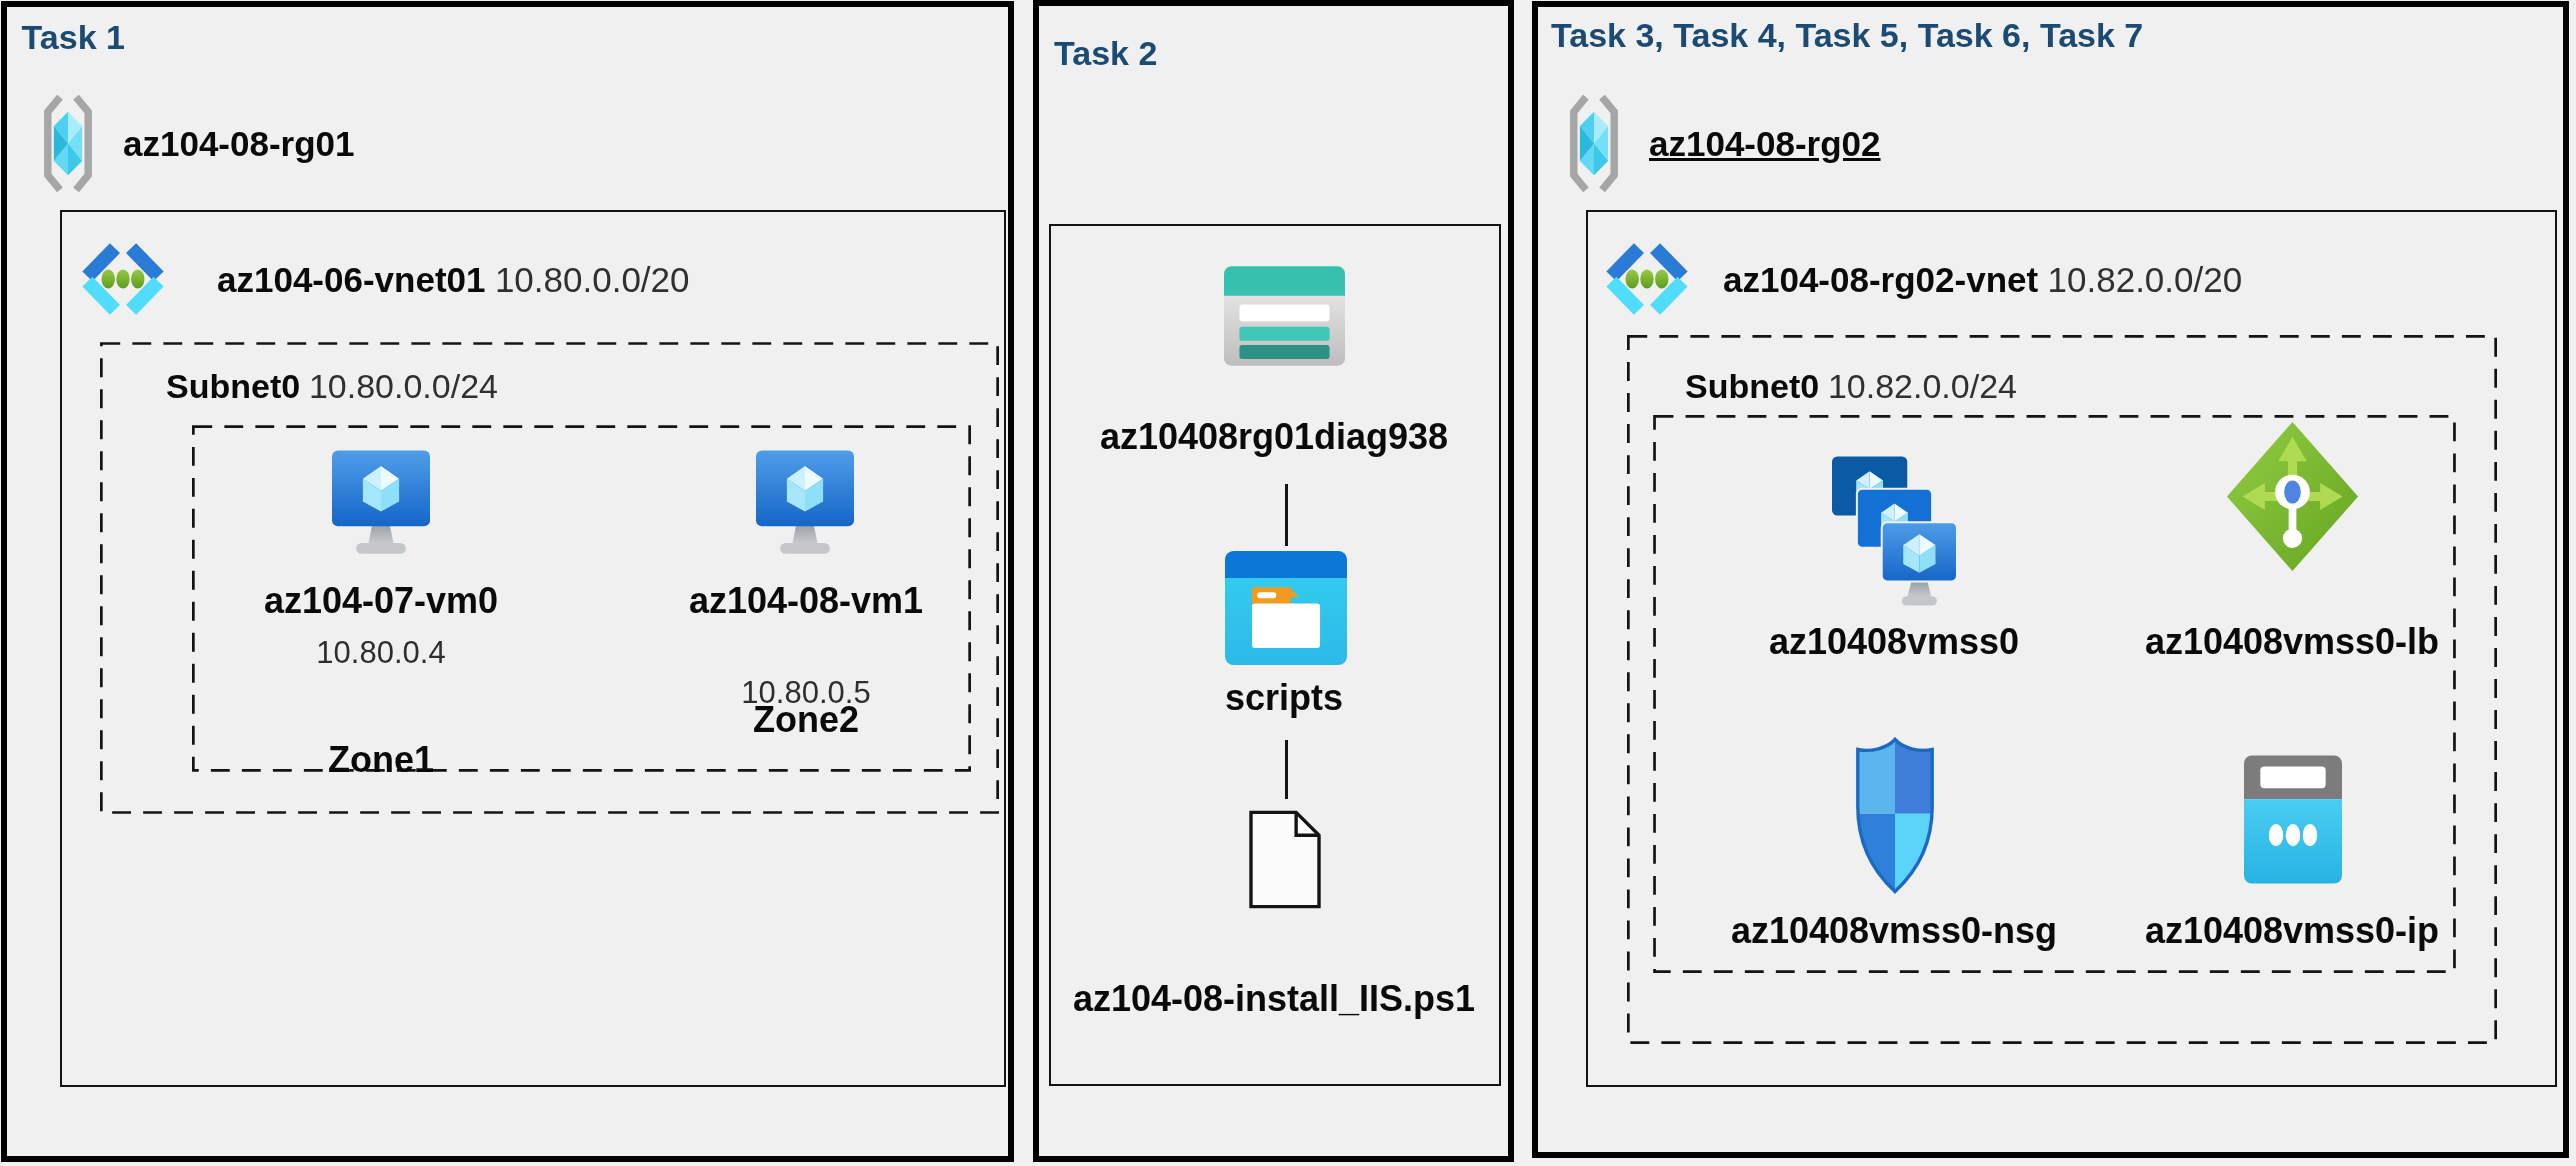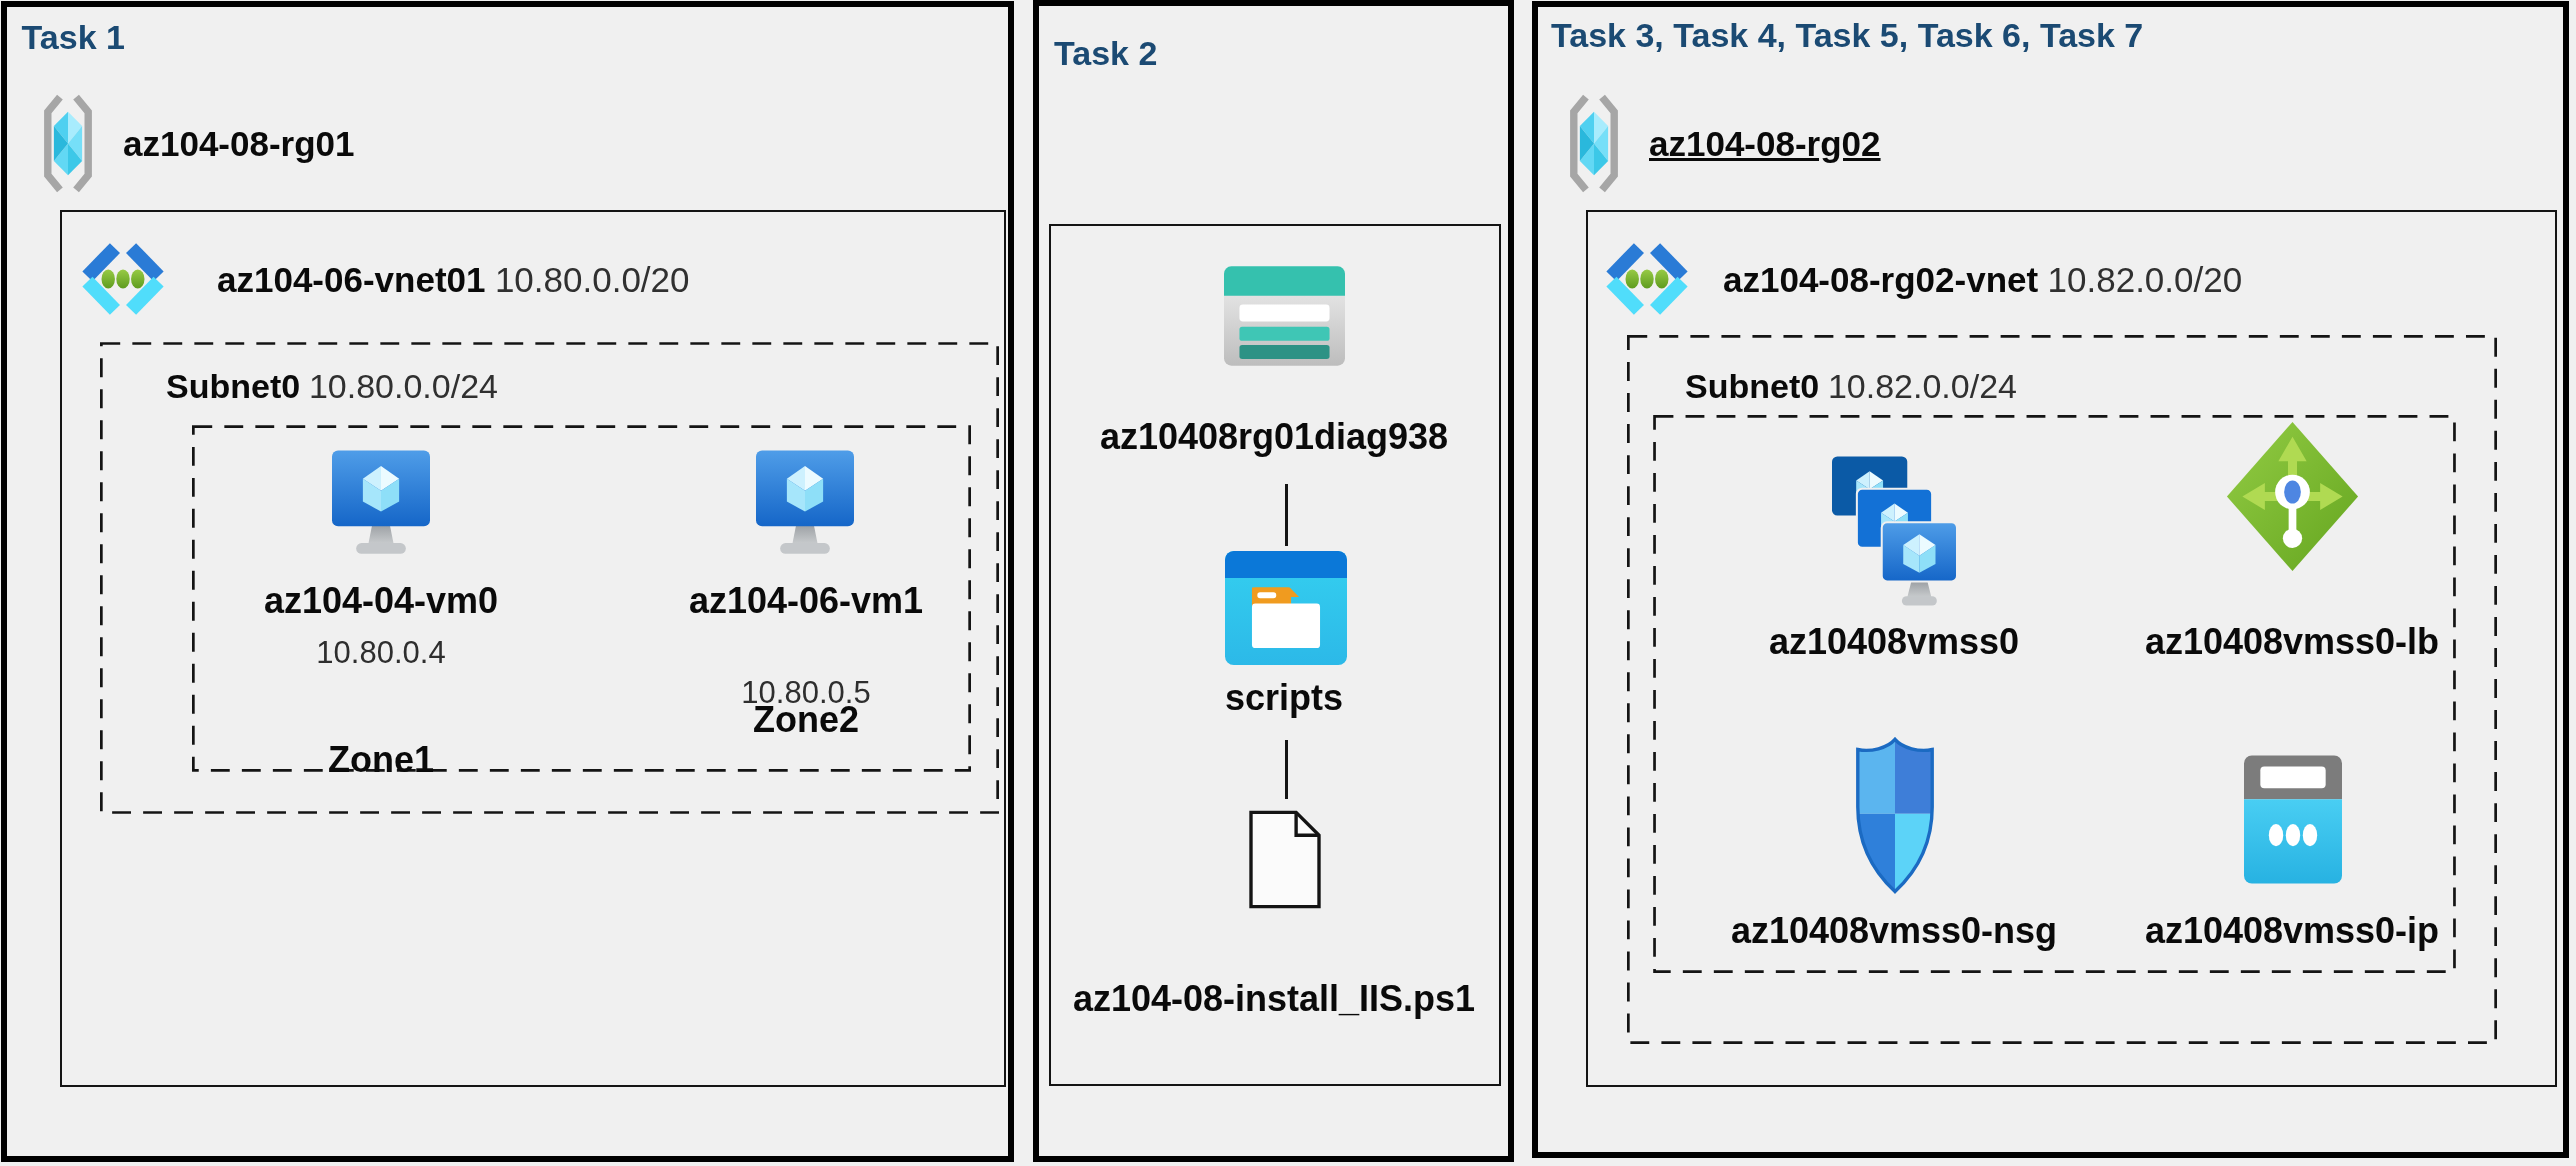--- a/index.html
+++ b/index.html
@@ -103,34 +103,34 @@
 
 <svg class="icon" style="left:332px;top:450px;" width="98" height="107" viewBox="0 0 146 158">
   <polygon points="60,110 86,110 92,140 54,140" fill="url(#gStand)"></polygon>
   <rect x="36" y="138" width="74" height="16" rx="8" fill="#c4c7ca"></rect>
   <rect x="0" y="0" width="146" height="113" rx="9" fill="url(#gVm)"></rect>
   <polygon points="73,23 46,42 73,60" fill="#cdf1fe"></polygon>
     <polygon points="73,23 100,42 73,60" fill="#ecfbff"></polygon>
   <polygon points="46,42 46,76 73,91 73,60" fill="#a6e6fb"></polygon>
     <polygon points="100,42 100,76 73,91 73,60" fill="#8edff8"></polygon>
 </svg>
-<div class="clabel" style="left:381px;top:581px;">az104-04-vm0</div>
+<div class="clabel" style="left:381px;top:581px;">az104-07-vm0</div>
 <div class="ciplabel" style="left:381px;top:635px;">10.80.0.4</div>
 <div class="clabel" style="left:381px;top:740px;">Zone1</div>
 
 <svg class="icon" style="left:756px;top:450px;" width="98" height="107" viewBox="0 0 146 158">
   <polygon points="60,110 86,110 92,140 54,140" fill="url(#gStand)"></polygon>
   <rect x="36" y="138" width="74" height="16" rx="8" fill="#c4c7ca"></rect>
   <rect x="0" y="0" width="146" height="113" rx="9" fill="url(#gVm)"></rect>
   <polygon points="73,23 46,42 73,60" fill="#cdf1fe"></polygon>
     <polygon points="73,23 100,42 73,60" fill="#ecfbff"></polygon>
   <polygon points="46,42 46,76 73,91 73,60" fill="#a6e6fb"></polygon>
     <polygon points="100,42 100,76 73,91 73,60" fill="#8edff8"></polygon>
 </svg>
-<div class="clabel" style="left:806px;top:581px;">az104-06-vm1</div>
+<div class="clabel" style="left:806px;top:581px;">az104-08-vm1</div>
 <div class="ciplabel" style="left:806px;top:635px;margin-top:40px;">10.80.0.5</div>
 <div class="clabel" style="left:806px;top:700px;">Zone2</div>
 
 <div class="panel" style="left:1033px;top:0px;width:481px;height:1162px;"></div>
 <div class="title" style="left:1054px;top:34px;">Task 2</div>
 
 <div class="solidbox" style="left:1049px;top:224px;width:452px;height:862px;"></div>
 
 <svg class="icon" style="left:1224px;top:266px;" width="121" height="100" viewBox="0 0 180 148">
   <rect x="0" y="0" width="180" height="148" rx="11" fill="url(#gStg)"></rect>

